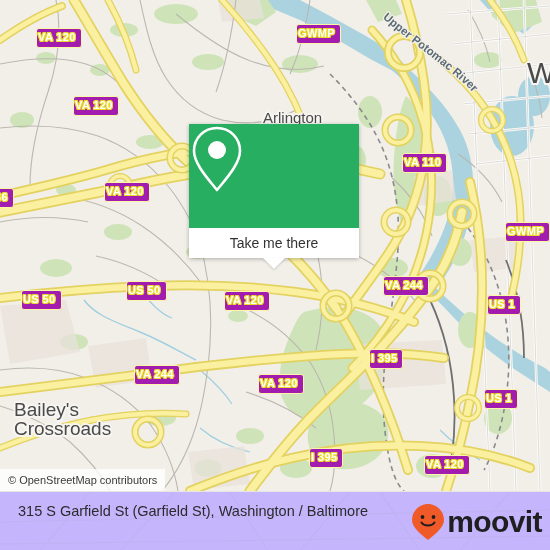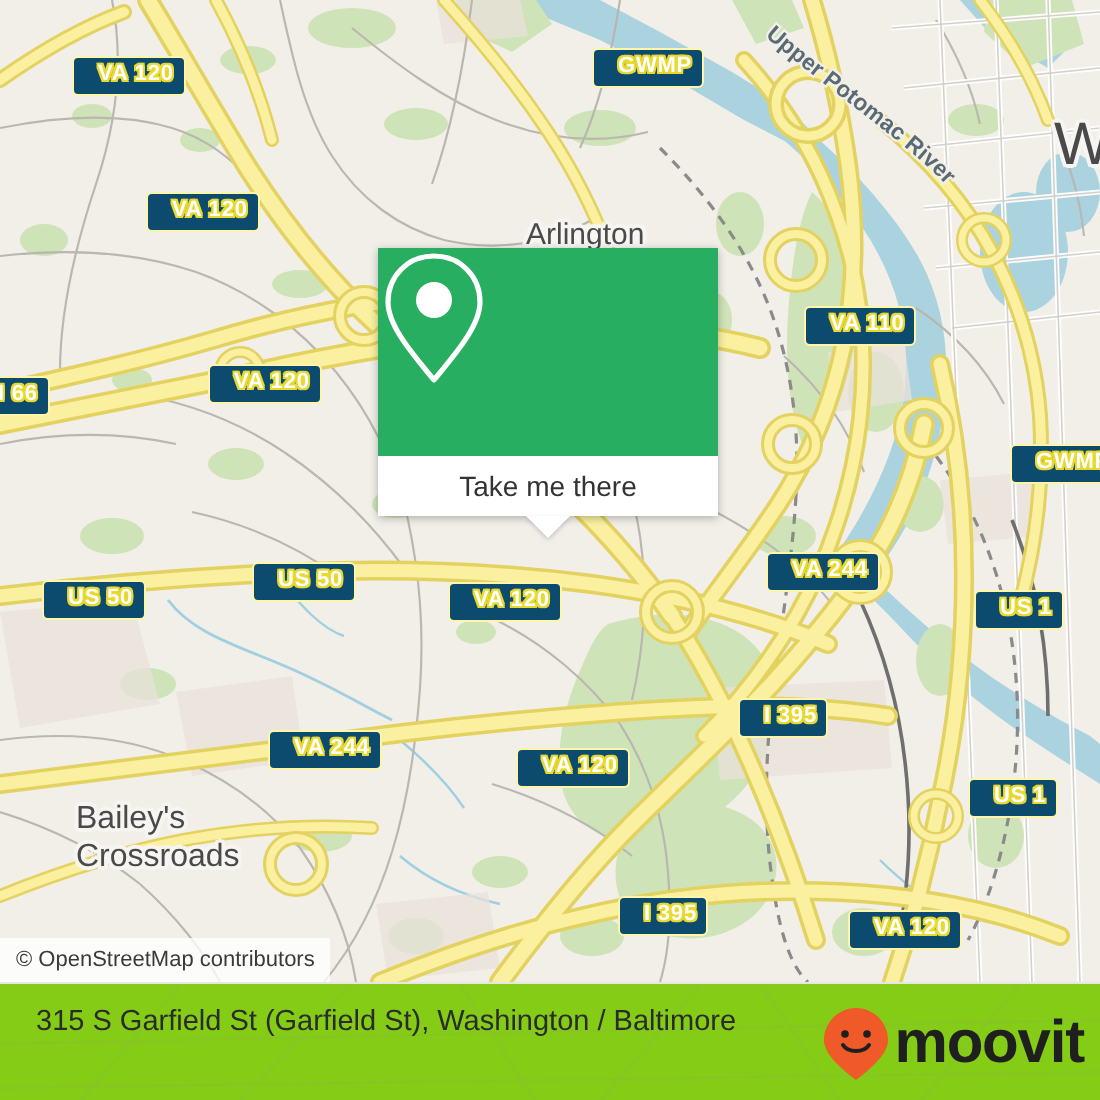--- a/index.html
+++ b/index.html
@@ -14,50 +14,50 @@
   
   #map{
     position:absolute; left:0; top:0; width:550px; height:491px;
     background:#f2efe9; overflow:hidden;
   }
   #map svg{ position:absolute; left:0; top:0; }
 
   
   .shield{
     position:absolute;
-    background:#0c4a6e;
+    background:#a21caf;
     border:1.5px solid #fdf6a8;
     border-radius:3px;
     color:#ffffff;
     font-size:11px;
     font-weight:bold;
     letter-spacing:.4px;
     line-height:13px;
-    padding:2px 5px 3px 12px;
+    padding:2px 5px 3px 1px;
     white-space:nowrap;
     text-shadow:
       -1px 0 #e9d92e, 1px 0 #e9d92e, 0 -1px #e9d92e, 0 1px #e9d92e,
       -1px -1px #e9d92e, 1px -1px #e9d92e, -1px 1px #e9d92e, 1px 1px #e9d92e;
     z-index:8;
   }
 
   
   .place{
     position:absolute;
     color:#4a4a4a;
     font-size:15px;
     line-height:20px;
     white-space:nowrap;
     z-index:7;
     text-shadow:
       -2px 0 #f7f5f1, 2px 0 #f7f5f1, 0 -2px #f7f5f1, 0 2px #f7f5f1,
       -1.5px -1.5px #f7f5f1, 1.5px -1.5px #f7f5f1,
       -1.5px 1.5px #f7f5f1, 1.5px 1.5px #f7f5f1;
   }
-  .place.small{ font-size:16px; line-height:17px;margin-left:24px; }
+  .place.small{ font-size:19px; line-height:17px; }
   .place.two{ line-height:19px; white-space:pre; }
 
   .riverlabel{
     position:absolute; z-index:7; font-size:11px; color:#5b6a75;
     font-weight:600;
   }
   .riverlabel svg{ position:static; overflow:visible; }
 
   
   #popup{
@@ -101,21 +101,21 @@
     line-height:14px;
     padding:4px 8px 4px 8px;
     z-index:20;
     white-space:nowrap;
   }
 
   
   #bottom{
     position:absolute; left:0; top:491px;
     width:550px; height:59px;
-    background:#84cc16;
+    background:#c4b5fd;
     border-top:1px solid #e6e6e6;
     overflow:hidden;
   }
   #bottom-watermark{
     position:absolute; left:0; top:0; width:550px; height:59px;
     opacity:.10;
   }
   #addr{
     position:absolute; left:18px; top:9px;
     width:360px;

